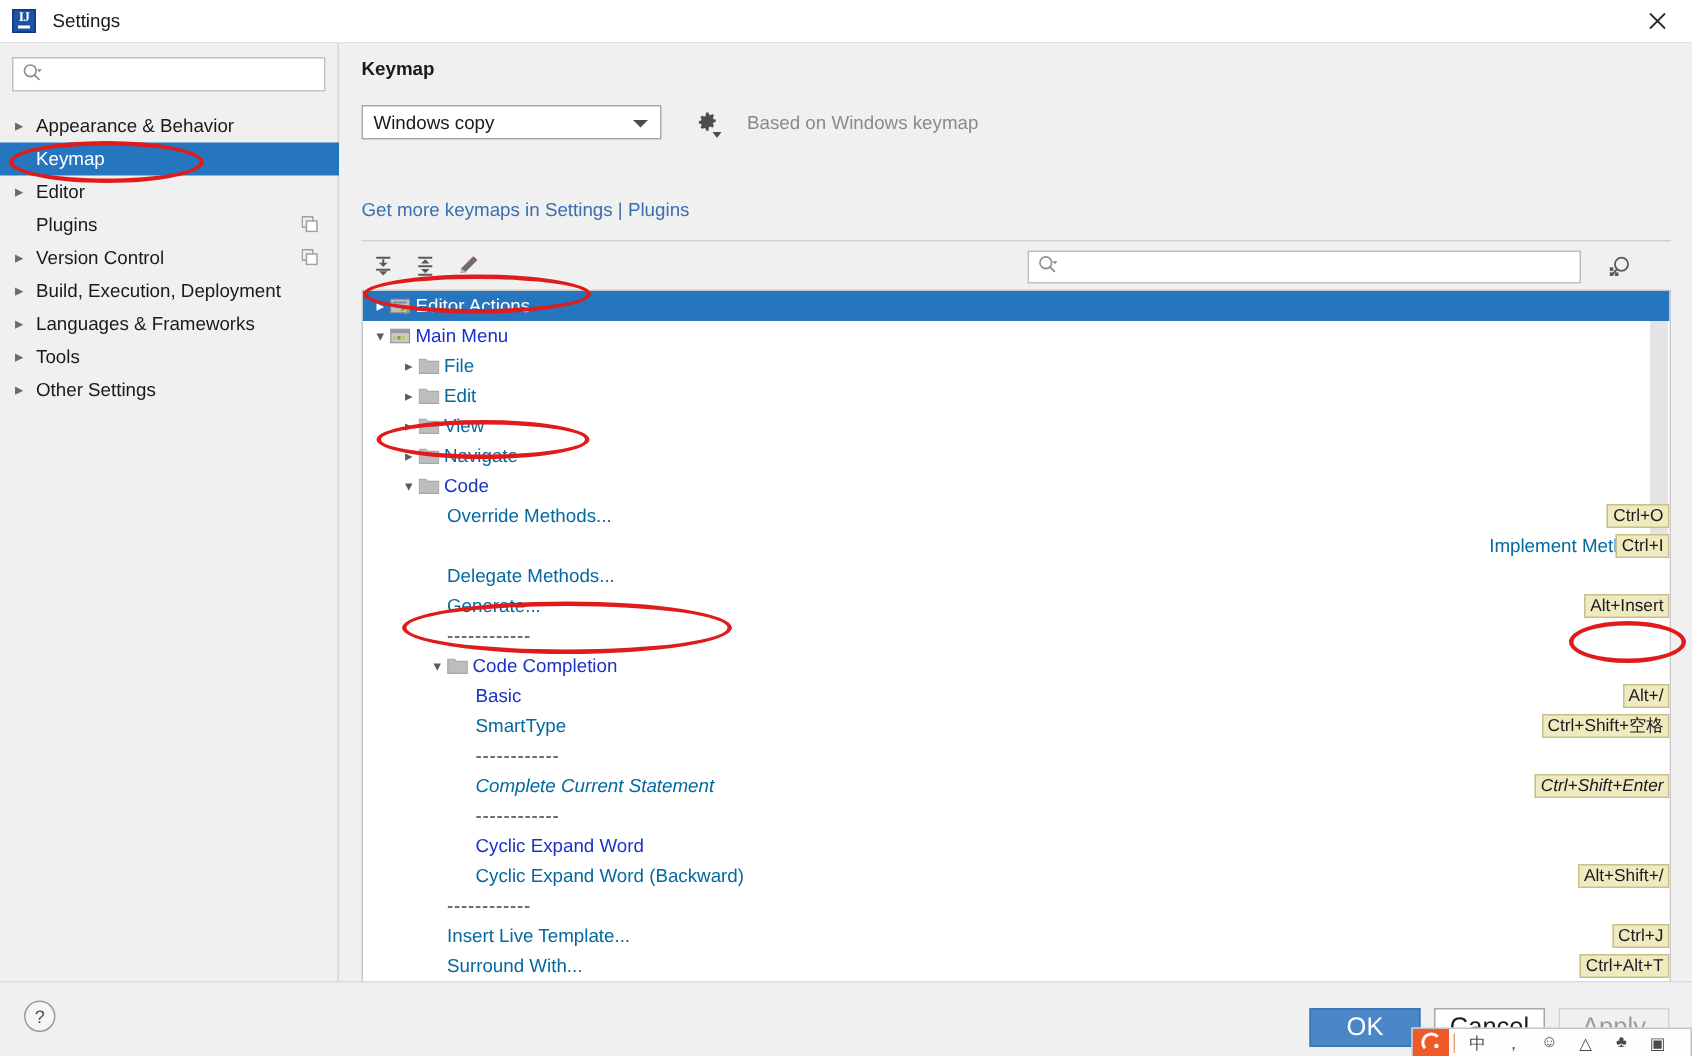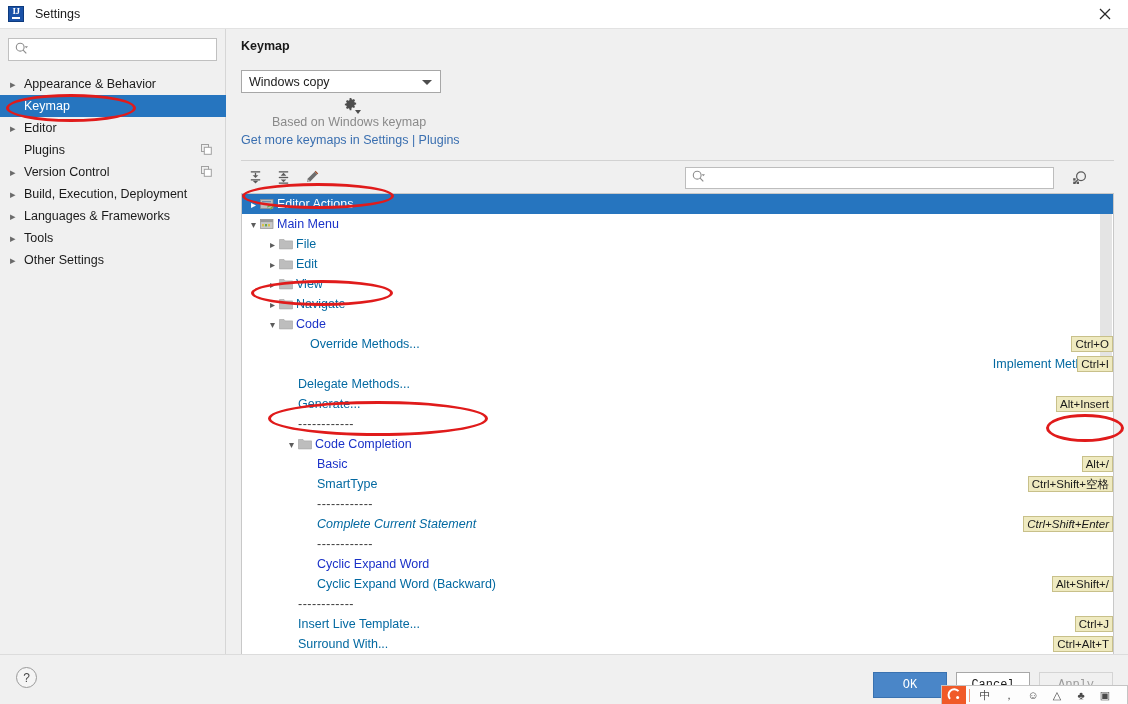--- a/index.html
+++ b/index.html
@@ -96,21 +96,21 @@
   .main {
     position: absolute; left: 227px; top: 29px; width: 901px; height: 625px;
     background: #f0f0f0;
   }
   .page-title {
     position: absolute; left: 14px; top: 10px;
     font-size: 12.5px; font-weight: bold; color: #1a1a1a;
   }
   .keymap-row {
     position: absolute; left: 14px; top: 41px;
-    display: flex; align-items: center; flex-direction: column;
+    display: flex; align-items: center;
   }
   .combo {
     width: 200px; height: 23px;
     background: #ffffff; border: 1px solid #a7a7a7;
     display: flex; align-items: center; position: relative;
     cursor: default;
   }
   .combo .combo-text { margin-left: 7px; font-size: 12.5px; color: #1a1a1a; }
   .combo .combo-arrow {
     position: absolute; right: 8px; top: 9px;
@@ -226,21 +226,21 @@
     position: absolute; left: 16px; top: 12px;
     width: 21px; height: 21px;
     border: 1px solid #9a9a9a; border-radius: 50%;
     display: flex; align-items: center; justify-content: center;
     font-size: 12px; color: #4a4a4a; cursor: default;
     background: #f5f5f5;
   }
   .btn {
     position: absolute; top: 17px; height: 26px;
     display: flex; align-items: center; justify-content: center;
-    font-size: 12px; cursor: default; font-family: Liberation Mono, monospace;
+    font-size: 17px; cursor: default;
   }
   .btn-ok {
     left: 873px; width: 74px;
     background: #4a86c8; color: #ffffff; border: 1px solid #3a72b0;
   }
   .btn-cancel {
     left: 956px; width: 74px;
     background: #ffffff; color: #1a1a1a; border: 1px solid #a8a8a8;
   }
   .btn-apply {
@@ -498,21 +498,21 @@
           </div>
           <div class="trow" style="padding-left: 24px;">
             <span class="t-chev">▾</span>
             <span class="t-icon">
               <svg width="14" height="12" viewBox="0 0 14 12" aria-hidden="true">
                 <path d="M0.5 1.5h4.5l1.2 1.4h7.3v8H0.5z" fill="#bdbdbd" stroke="#a8a8a8" stroke-width="0.7"></path>
               </svg>
             </span>
             <span class="t-label blue">Code</span>
           </div>
-          <div class="trow" style="padding-left: 43px; margin-left: 12px;">
+          <div class="trow" style="padding-left: 43px;">
             <span class="t-chev"></span>
             <span class="t-icon" style="width: 0px;"></span>
             <span class="t-label">Override Methods...</span>
             <span class="shortcut">Ctrl+O</span>
           </div>
           <div class="trow" style="padding-left: 65px; justify-content: flex-end;">
             <span class="t-chev"></span>
             <span class="t-icon" style="width: 0px;"></span>
             <span class="t-label">Implement Methods...</span>
             <span class="shortcut">Ctrl+I</span>

